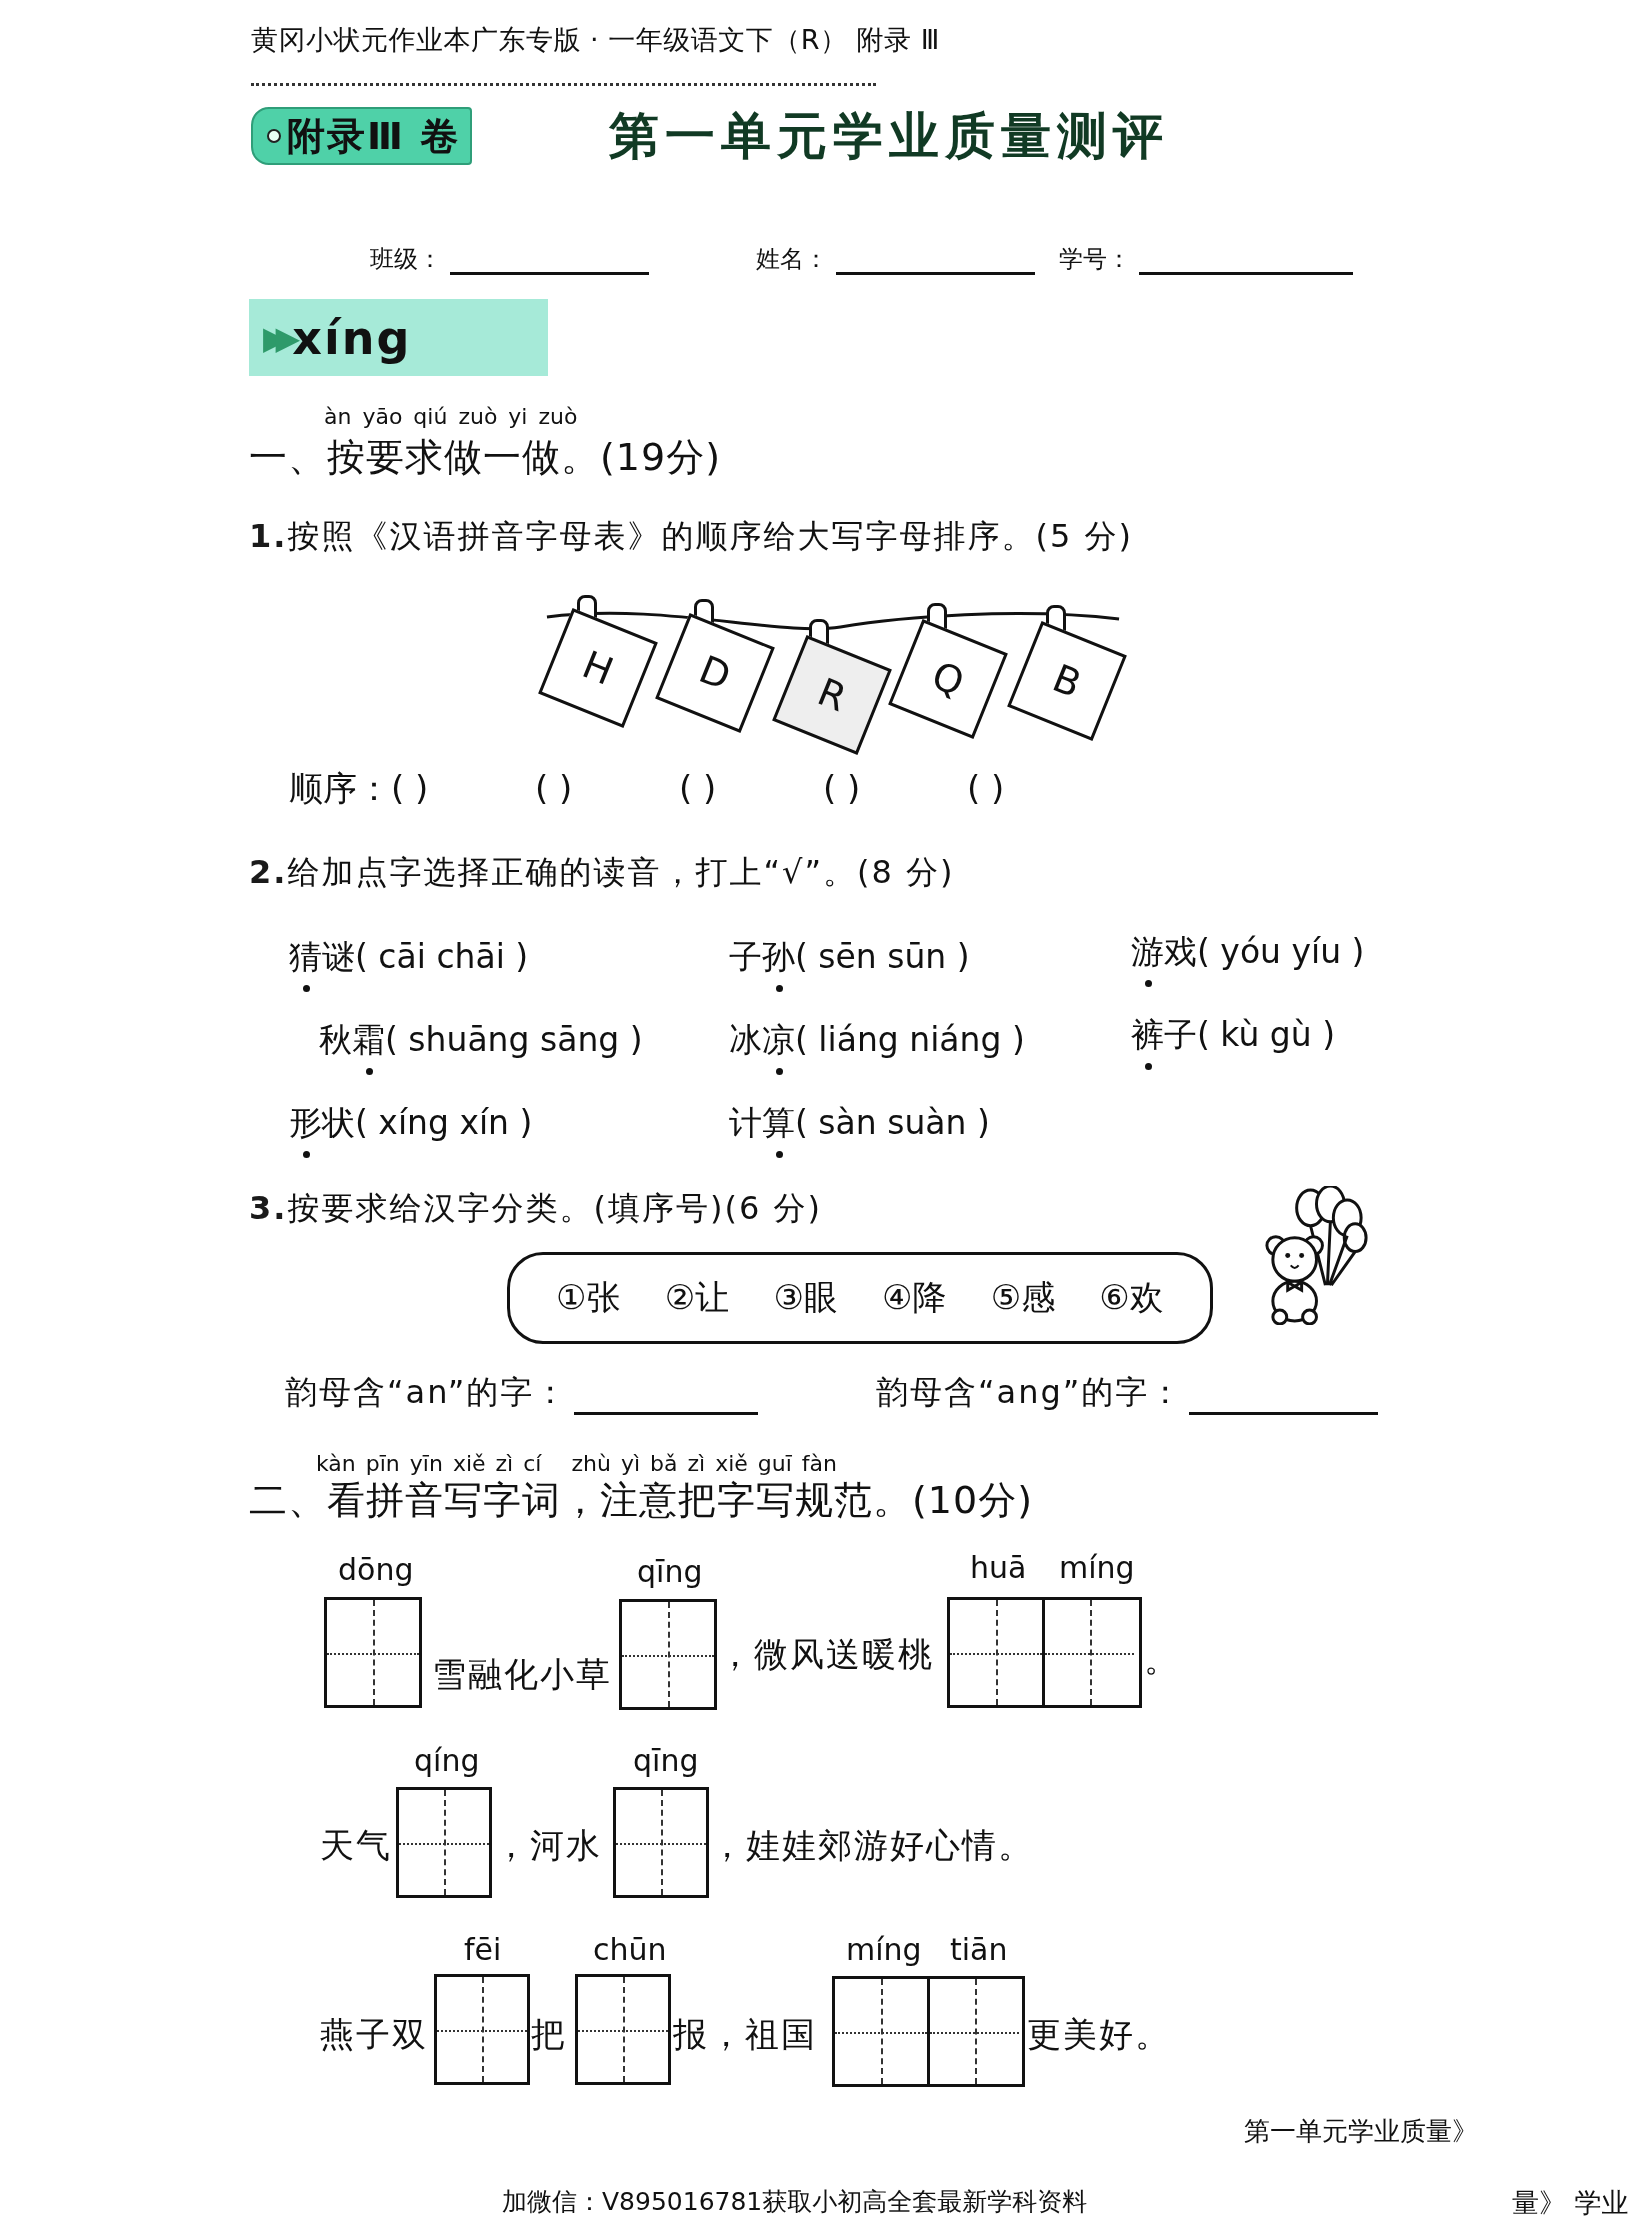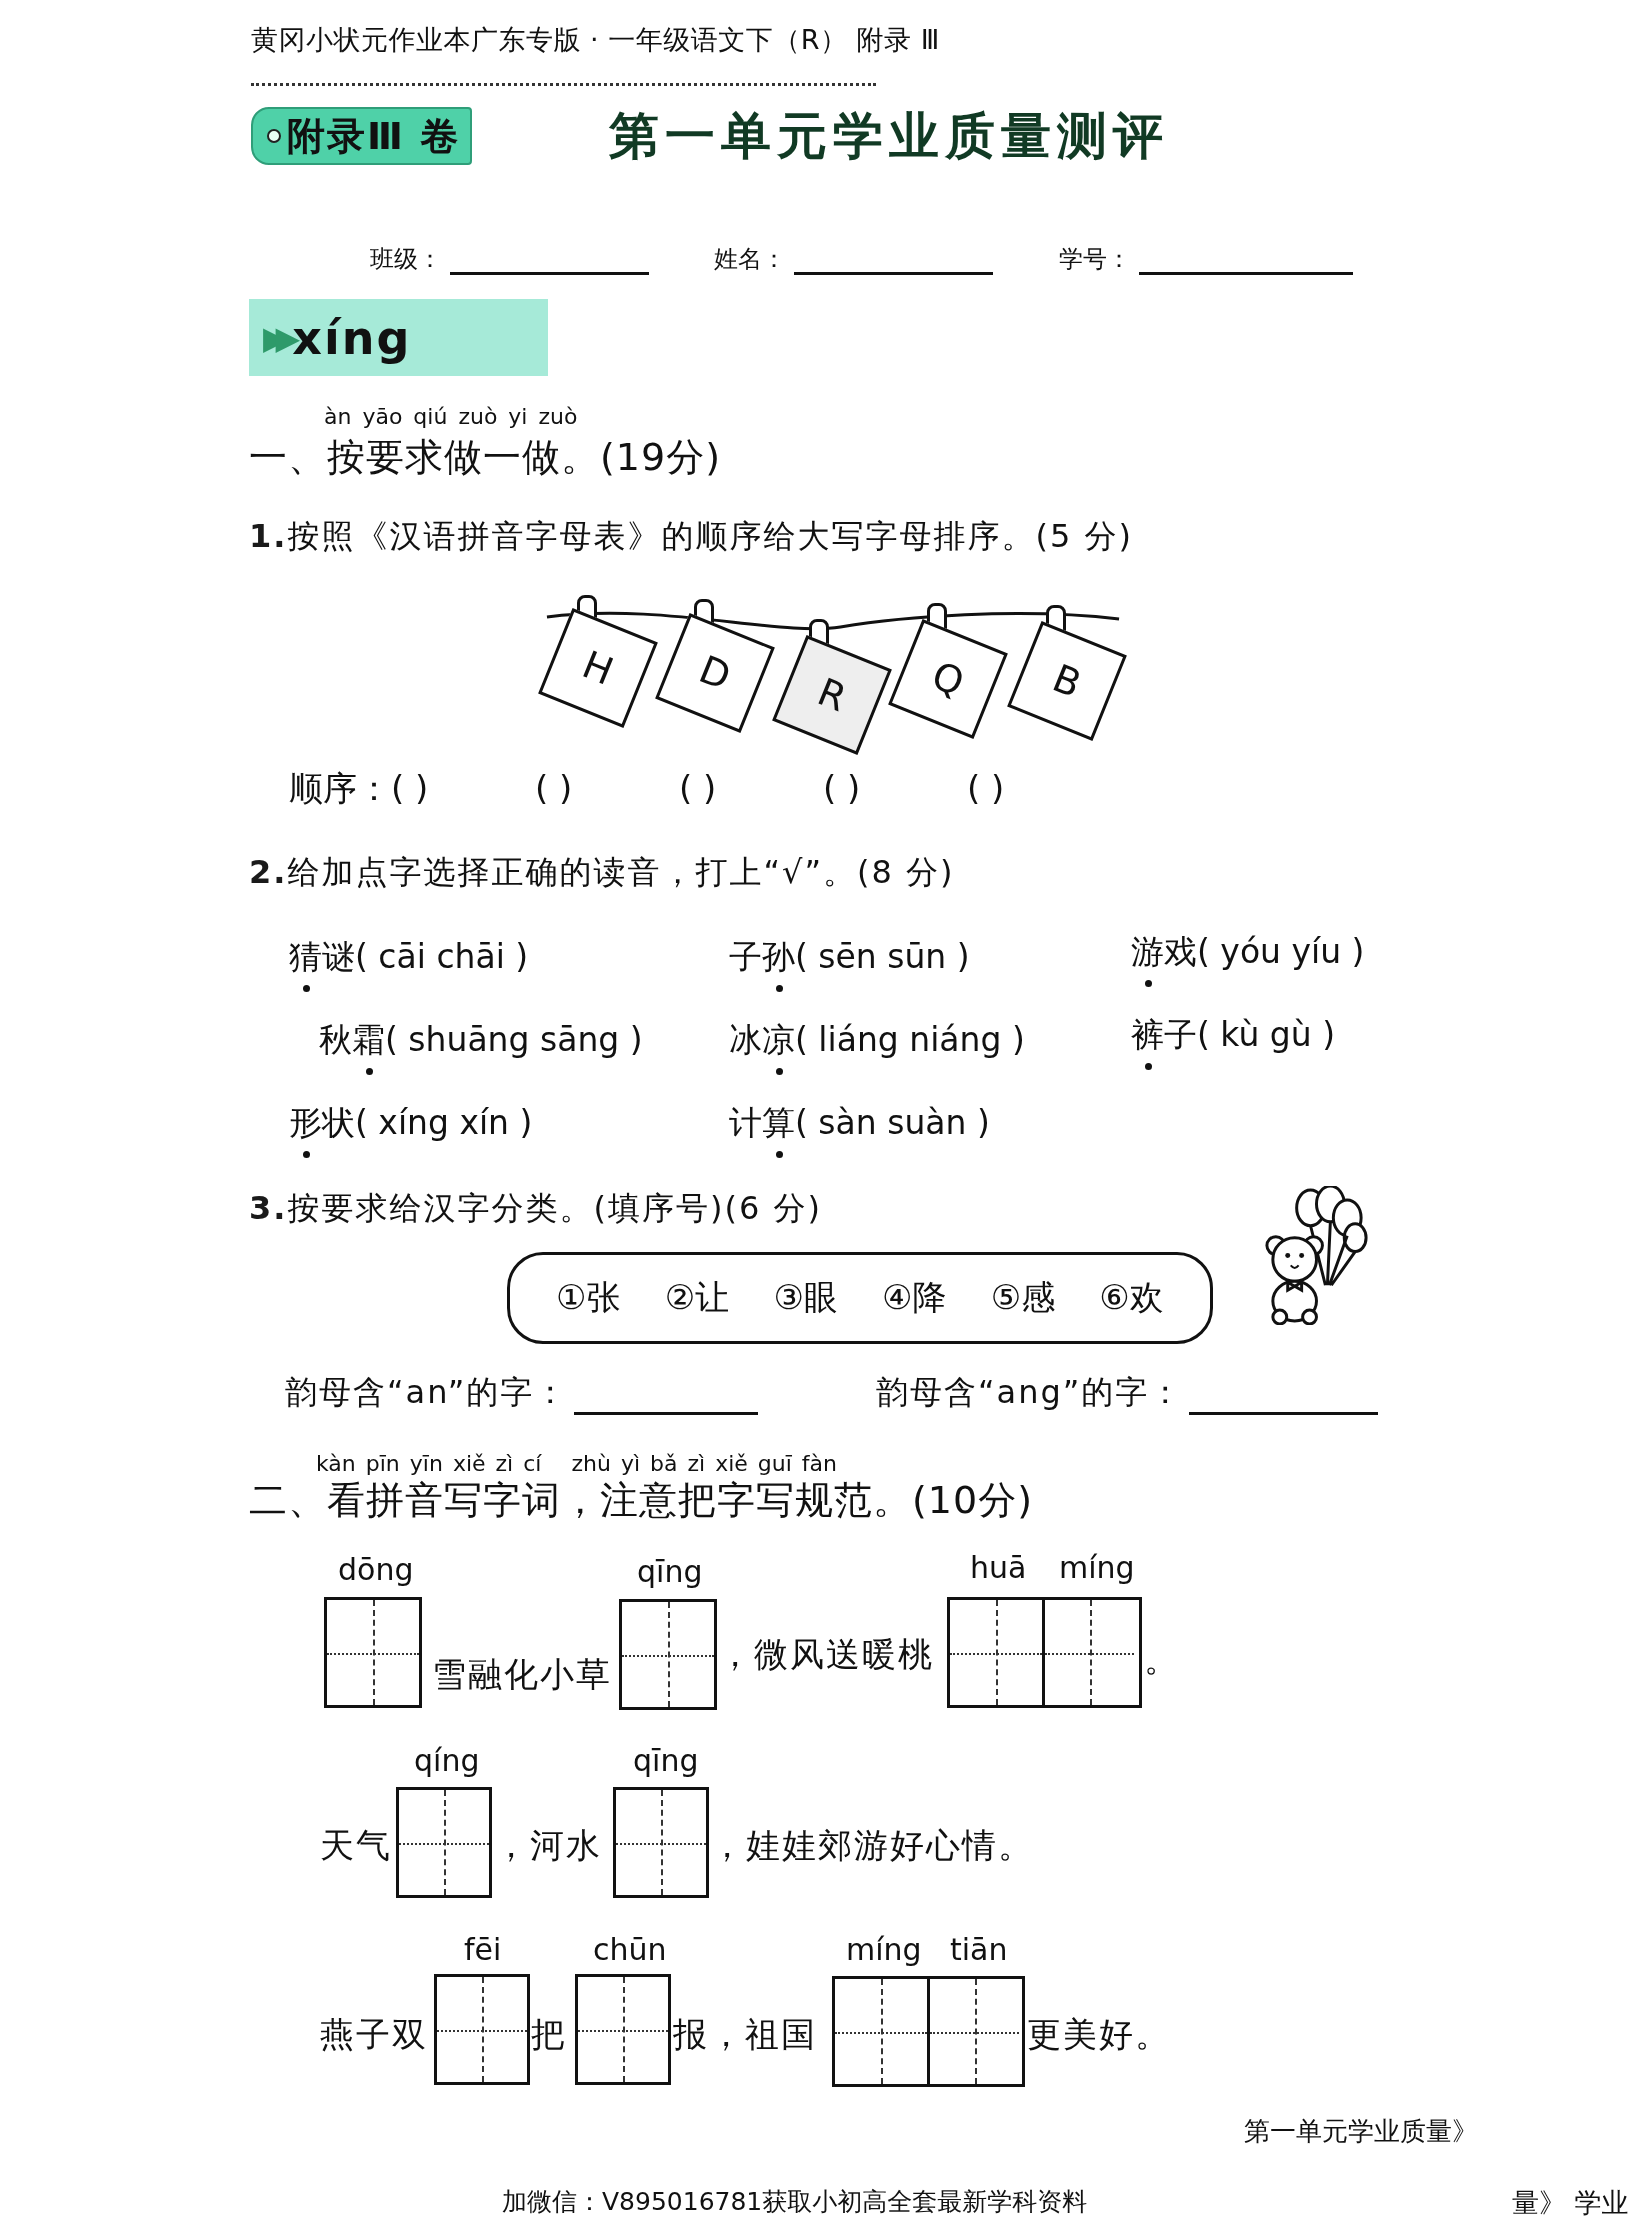--- a/index.html
+++ b/index.html
@@ -54,21 +54,21 @@
 <div class="abs tag">
   <span class="tag-hole"></span>
   <span class="tag-text">附录Ⅲ 卷</span>
 </div>
 <div class="abs title">第一单元学业质量测评</div>
 
 <div class="abs info-row" style="left:370px;">
   <span>班级：</span>
   <span class="info-line" style="width:199px;"></span>
 </div>
-<div class="abs info-row" style="left:714px;">
+<div class="abs info-row" style="left:756px;">
   <span>姓名：</span>
   <span class="info-line" style="width:199px;"></span>
 </div>
 <div class="abs info-row" style="left:1059px;">
   <span>学号：</span>
   <span class="info-line" style="width:214px;"></span>
 </div>
 
 <div class="abs section-band">
   <span class="arrows">▶▶</span>

